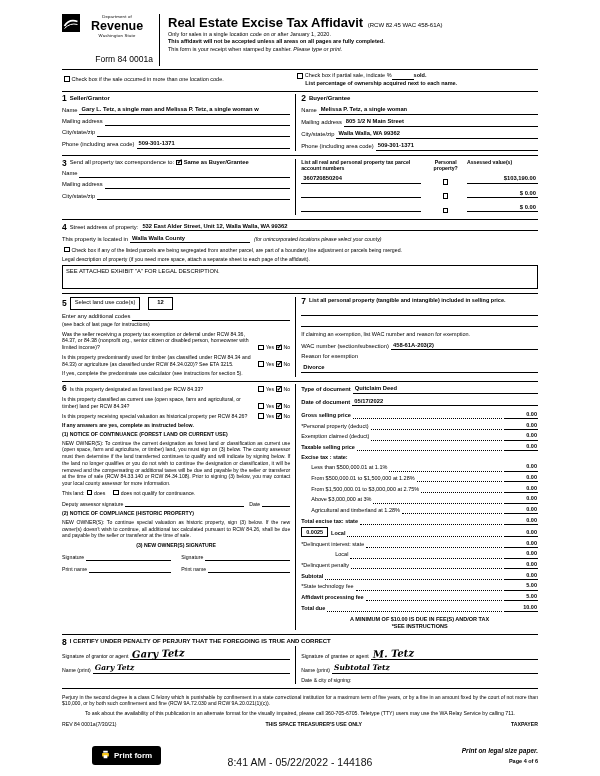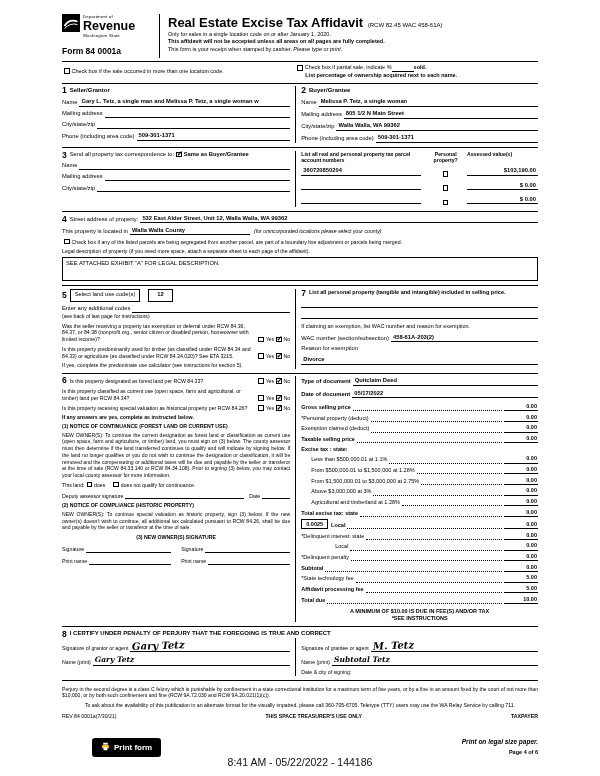--- a/index.html
+++ b/index.html
@@ -19,23 +19,23 @@
 .num{font-weight:bold;font-size:8.5px;margin-right:3px;line-height:1;flex:none;}
 .cb{display:inline-block;width:5.5px;height:5.5px;border:1px solid #000;position:relative;flex:none;margin:0 2px 1px 2px;vertical-align:middle;background:#fff;}
 .cb.ck::after{content:"\2713";position:absolute;left:-.5px;top:-2.5px;font-size:7.5px;font-weight:bold;line-height:1;}
 .fl{display:inline-block;border-bottom:1px solid #000;min-width:22px;min-height:7.5px;padding:0 2px;}
 .frow{display:flex;align-items:flex-end;margin-top:3.4px;}
 .frow .lab{flex:none;margin-right:2px;}
 .frow .fl{flex:1;}
 .val{font-weight:bold;}
 .hdr{display:flex;margin-bottom:3px;}
 .agency{flex:none;width:98px;border-right:1px solid #000;padding-right:6px;margin-right:8px;}
-.logo-row{display:flex;gap:3px;align-items:flex-start;}
+.logo-row{display:flex;gap:11px;align-items:flex-start;text-align:center;}
 .agency-name{font-size:12.5px;font-weight:bold;line-height:1.05;}
-.formno{font-size:8.5px;font-weight:bold;margin-top:8px;}
+.formno{font-size:8.5px;font-weight:normal;margin-top:16px;text-align:right;}
 .titleblock{flex:1;}
 .title{font-size:13px;font-weight:bold;}
 .rcw{font-size:6px;margin-left:3px;}
 .band{border-top:1px solid #000;padding:2.5px 0 4px;}
 .cols{display:flex;align-items:stretch;}
 .cL{width:49%;padding-right:5px;}
 .cR{width:51%;border-left:1px solid #000;padding-left:5px;}
 .pt-c1{width:52%;padding-right:3px;}
 .pt-c2{width:18%;text-align:center;}
 .pt-c3{width:30%;}
@@ -53,21 +53,21 @@
 .ind2{padding-left:34px;}
 .ratebox{border:1px solid #000;padding:.5px 4px;margin-right:3px;font-weight:bold;}
 .sigrow{display:flex;gap:10px;margin-top:4.5px;}
 .sigcol{flex:1;display:flex;align-items:flex-end;}
 .sigcol .lab{margin-right:2px;flex:none;}
 .sig{font-family:"DejaVu Serif",serif;font-style:italic;font-weight:bold;font-size:10px;line-height:.8;display:inline-block;transform:rotate(-2deg);}
 .hand{font-family:"DejaVu Serif",serif;font-style:italic;font-weight:bold;font-size:7.5px;}
 .minnote{margin-top:4px;font-weight:bold;font-size:5.5px;text-align:center;}
 .perjury{font-size:5.1px;margin-top:2px;text-align:justify;}
 .footrow{display:flex;justify-content:space-between;font-size:5.2px;margin-top:4px;}
-.printrow{display:flex;justify-content:space-between;align-items:center;margin-top:18px;}
+.printrow{display:flex;justify-content:space-between;align-items:flex-end;margin-top:18px;}
 .printbtn{display:inline-flex;align-items:center;gap:4px;background:#000;color:#fff;border:0;border-radius:3px;padding:4px 9px;font-size:8px;font-weight:bold;margin-left:30px;font-family:inherit;cursor:pointer;}
 .legalnote{font-size:6.5px;font-weight:bold;font-style:italic;}
 .pagenote{font-size:5.5px;font-weight:bold;margin-top:2px;text-align:right;}
 .stamp{position:absolute;left:0;right:0;bottom:8px;text-align:center;font-size:10.5px;color:#111;}
 </style>
 </head>
 <body>
 
 <div class="sheet">
 

